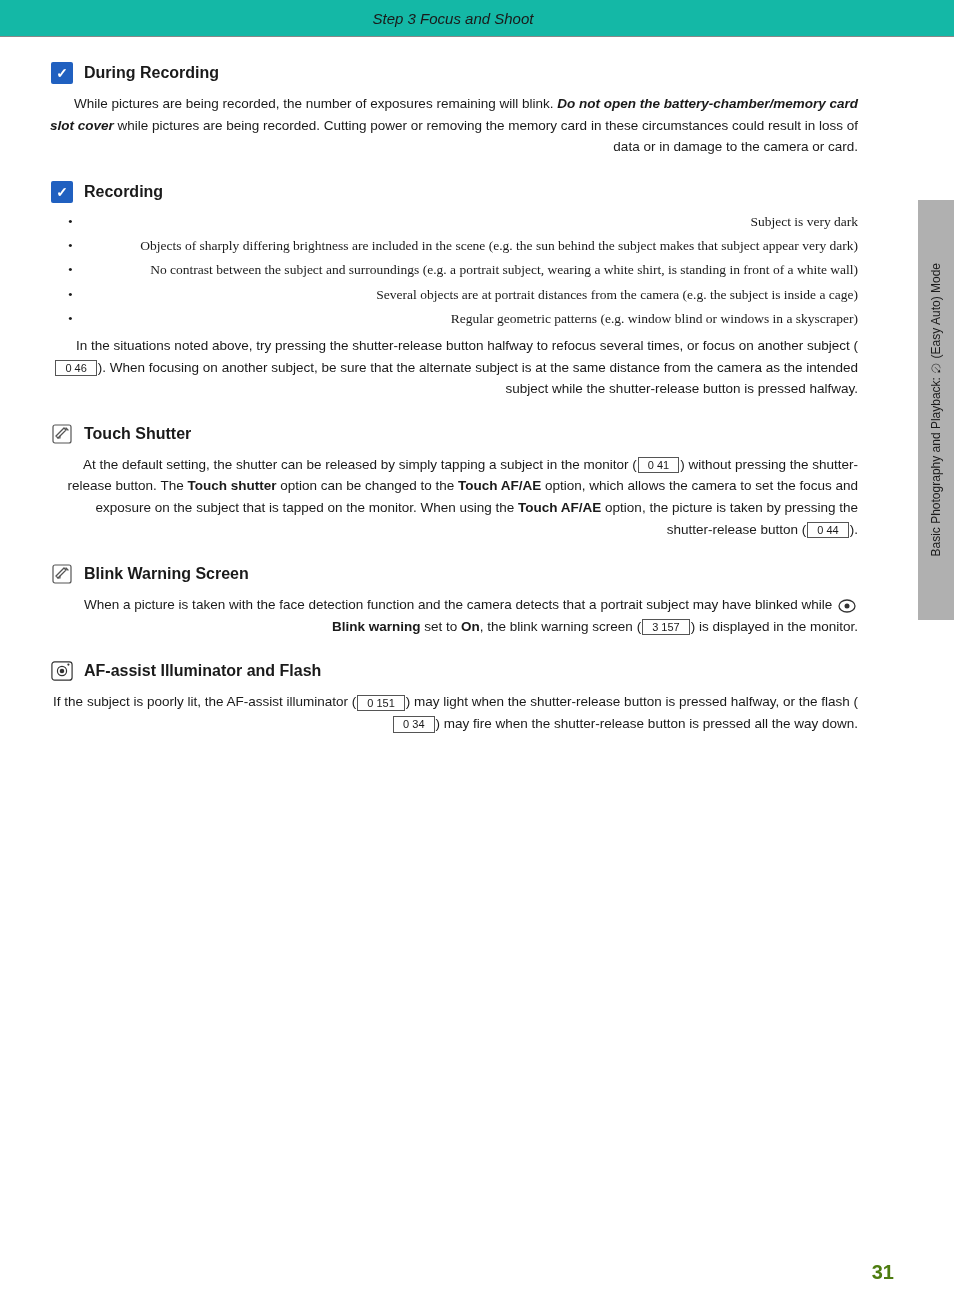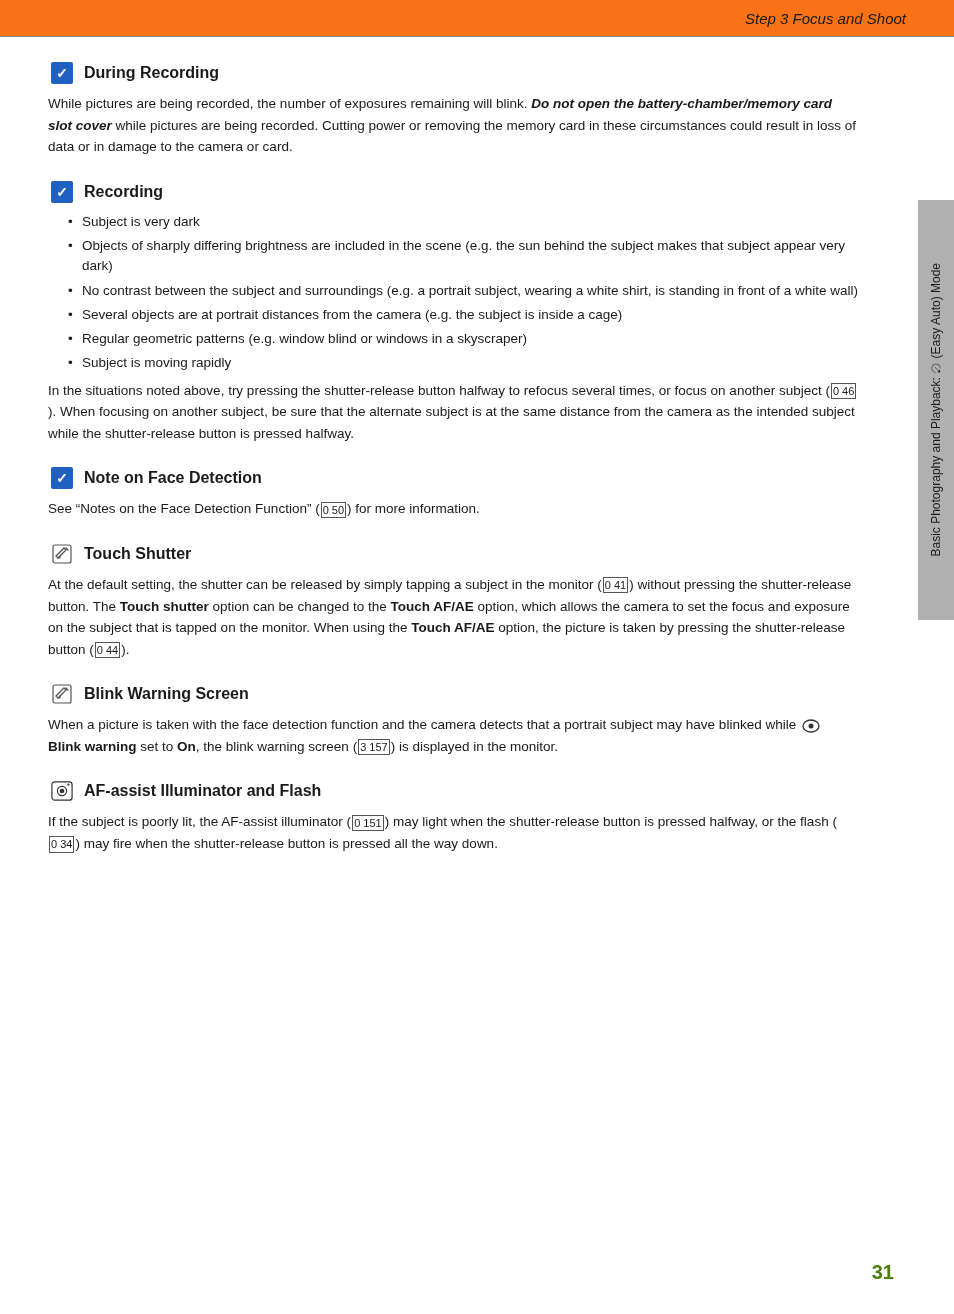--- a/index.html
+++ b/index.html
@@ -9,25 +9,25 @@
       min-height: 1314px;
       background: #ffffff;
       font-family: Arial, Helvetica, sans-serif;
       font-size: 14px;
       color: #1a1a1a;
       position: relative;
     }
 
     
     .header-bar {
-      background: #f97316;
+      background: #14b8a6;
       height: 36px;
       display: flex;
       align-items: center;
-      justify-content: flex-end;
+      justify-content: center;
       padding-right: 48px;
       margin-bottom: 0;
     }
 
     .header-bar .step-title {
       font-size: 15px;
       color: #1a1a1a;
       font-style: italic;
     }
 
@@ -55,20 +55,21 @@
 
     
     .content {
       padding: 24px 60px 40px 48px;
       margin-right: 36px;
     }
 
     
     .section {
       margin-bottom: 22px;
+      text-align: right;
     }
 
     .section-header {
       display: flex;
       align-items: center;
       margin-bottom: 8px;
     }
 
     .section-icon {
       width: 28px;
@@ -133,20 +134,21 @@
       color: #1a1a1a;
     }
 
     .section-body p {
       margin-bottom: 6px;
     }
 
     .section-body ul {
       margin: 6px 0 6px 20px;
       list-style: none;
+      font-family: Liberation Serif, serif;
     }
 
     .section-body ul li {
       position: relative;
       padding-left: 14px;
       margin-bottom: 4px;
       line-height: 1.5;
     }
 
     .section-body ul li::before {
@@ -162,21 +164,21 @@
     }
 
     .bold {
       font-weight: bold;
     }
 
     
     .ref-box {
       display: inline-block;
       border: 1px solid #555;
-      padding: 0 1px;
+      padding: 0 9px;
       font-size: 11px;
       line-height: 1.3;
       margin: 0 1px;
       vertical-align: middle;
     }
 
     
     .blink-icon {
       display: inline-flex;
       align-items: center;
@@ -235,37 +237,25 @@
       </div>
       <span class="section-title">Recording</span>
     </div>
     <div class="section-body">
       <ul>
         <li>Subject is very dark</li>
         <li>Objects of sharply differing brightness are included in the scene (e.g. the sun behind the subject makes that subject appear very dark)</li>
         <li>No contrast between the subject and surroundings (e.g. a portrait subject, wearing a white shirt, is standing in front of a white wall)</li>
         <li>Several objects are at portrait distances from the camera (e.g. the subject is inside a cage)</li>
         <li>Regular geometric patterns (e.g. window blind or windows in a skyscraper)</li>
-        <li>Subject is moving rapidly</li>
       </ul>
       <p>In the situations noted above, try pressing the shutter-release button halfway to refocus several times, or focus on another subject (<span class="ref-box">0 46</span>). When focusing on another subject, be sure that the alternate subject is at the same distance from the camera as the intended subject while the shutter-release button is pressed halfway.</p>
     </div>
   </div>
 
-  <div class="section">
-    <div class="section-header">
-      <div class="section-icon">
-        <div class="icon-check"></div>
-      </div>
-      <span class="section-title">Note on Face Detection</span>
-    </div>
-    <div class="section-body">
-      <p>See “Notes on the Face Detection Function” (<span class="ref-box">0 50</span>) for more information.</p>
-    </div>
-  </div>
 
   <div class="section">
     <div class="section-header">
       <div class="section-icon">
         <div class="icon-pencil">
           <svg viewBox="0 0 20 20" fill="none" xmlns="http://www.w3.org/2000/svg">
             <rect x="1" y="1" width="18" height="18" rx="2" fill="white" stroke="#555" stroke-width="1.2"></rect>
             <path d="M6 14l2-2 6-6-2-2-6 6-2 2 2 2zm8-10l2 2" stroke="#555" stroke-width="1.3" stroke-linecap="round"></path>
             <path d="M6 14l2 0 0-2" stroke="#555" stroke-width="1.1" stroke-linecap="round"></path>
           </svg>

